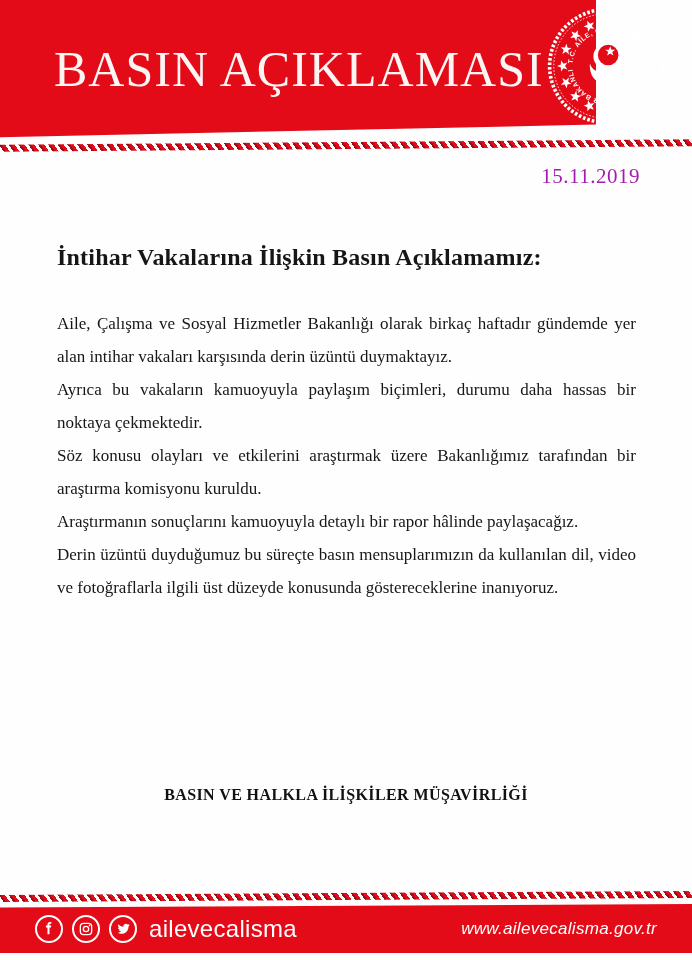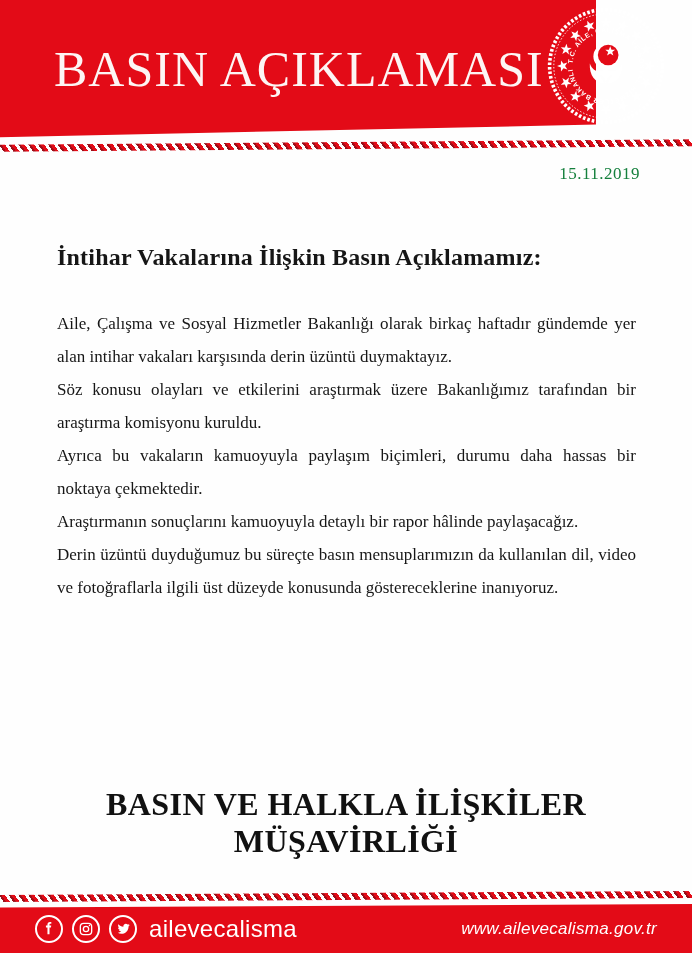--- a/index.html
+++ b/index.html
@@ -23,34 +23,34 @@
   
   .rope{
     position:absolute;left:-6px;width:704px;height:7px;
     background:repeating-linear-gradient(55deg,#9c0f1a 0 2px,#e30b17 2px 5px,#ffffff 5px 8px);
   }
   .rope-top{top:142px;transform:rotate(-0.45deg);}
   .rope-bottom{top:893px;transform:rotate(-0.35deg);}
   
   .date{
     position:absolute;top:164px;right:52px;
-    color:#15803d;font-size:17px;letter-spacing:0.5px;text-align:center;
+    color:#a21caf;font-size:21px;letter-spacing:0.5px;text-align:center;
   }
   
   .content{position:absolute;left:57px;top:244px;width:579px;color:#161616;}
   .doc-heading{
     margin:0 0 36px 0;font-size:24px;font-weight:700;letter-spacing:0.2px;
   }
   .doc-par{
     margin:0;font-size:17px;line-height:33px;text-align:justify;
     text-justify:inter-word;
   }
   .signature{
     position:absolute;left:0;top:786px;width:692px;margin:0;text-align:center;
-    font-size:32px;font-weight:700;letter-spacing:0.4px;color:#111;
+    font-size:16px;font-weight:700;letter-spacing:0.4px;color:#111;
   }
   
   .footer-bar{
     position:absolute;left:0;top:904px;width:692px;height:49px;
     background:#e30b17;display:flex;align-items:center;
     padding:0 35px;box-sizing:border-box;
     clip-path:polygon(0 7%,100% 0,100% 100%,0 100%);
     font-family:"Liberation Sans","DejaVu Sans",sans-serif;
   }
   .social{display:flex;align-items:center;gap:9px;}
@@ -114,22 +114,22 @@
     <path d="M36.5 48 C36 58 41 64 48.5 64.5 C47 61 45 59.5 44.5 56.5 C47.5 59 50.5 59.5 49.5 64.5 L50.5 64.5 C49.5 59.5 52.5 59 55.5 56.5 C55 59.5 53 61 51.5 64.5 C59 64 64 58 63.5 48 C61.5 53.5 57.5 55 54 54.5 C51.5 54.2 50.3 52.5 50 50.5 C49.7 52.5 48.5 54.2 46 54.5 C42.5 55 38.5 53.5 36.5 48 Z" fill="#ffffff"></path>
   </svg>
 
   <div class="rope rope-top"></div>
 
   <div class="date">15.11.2019</div>
 
   <div class="content">
     <h2 class="doc-heading">İntihar Vakalarına İlişkin Basın Açıklamamız:</h2>
     <p class="doc-par">Aile, Çalışma ve Sosyal Hizmetler Bakanlığı olarak birkaç haftadır gündemde yer alan intihar vakaları karşısında derin üzüntü duymaktayız.</p>
+    <p class="doc-par">Ayrıca bu vakaların kamuoyuyla paylaşım biçimleri, durumu daha hassas bir noktaya çekmektedir.</p>
     <p class="doc-par">Söz konusu olayları ve etkilerini araştırmak üzere Bakanlığımız tarafından bir araştırma komisyonu kuruldu.</p>
-    <p class="doc-par">Ayrıca bu vakaların kamuoyuyla paylaşım biçimleri, durumu daha hassas bir noktaya çekmektedir.</p>
     <p class="doc-par">Araştırmanın sonuçlarını kamuoyuyla detaylı bir rapor hâlinde paylaşacağız.</p>
     <p class="doc-par">Derin üzüntü duyduğumuz bu süreçte basın mensuplarımızın da kullanılan dil, video ve fotoğraflarla ilgili üst düzeyde konusunda göstereceklerine inanıyoruz.</p>
   </div>
 
   <h3 class="signature">BASIN VE HALKLA İLİŞKİLER MÜŞAVİRLİĞİ</h3>
 
   <div class="rope rope-bottom"></div>
 
   <div class="footer-bar">
     <div class="social">

